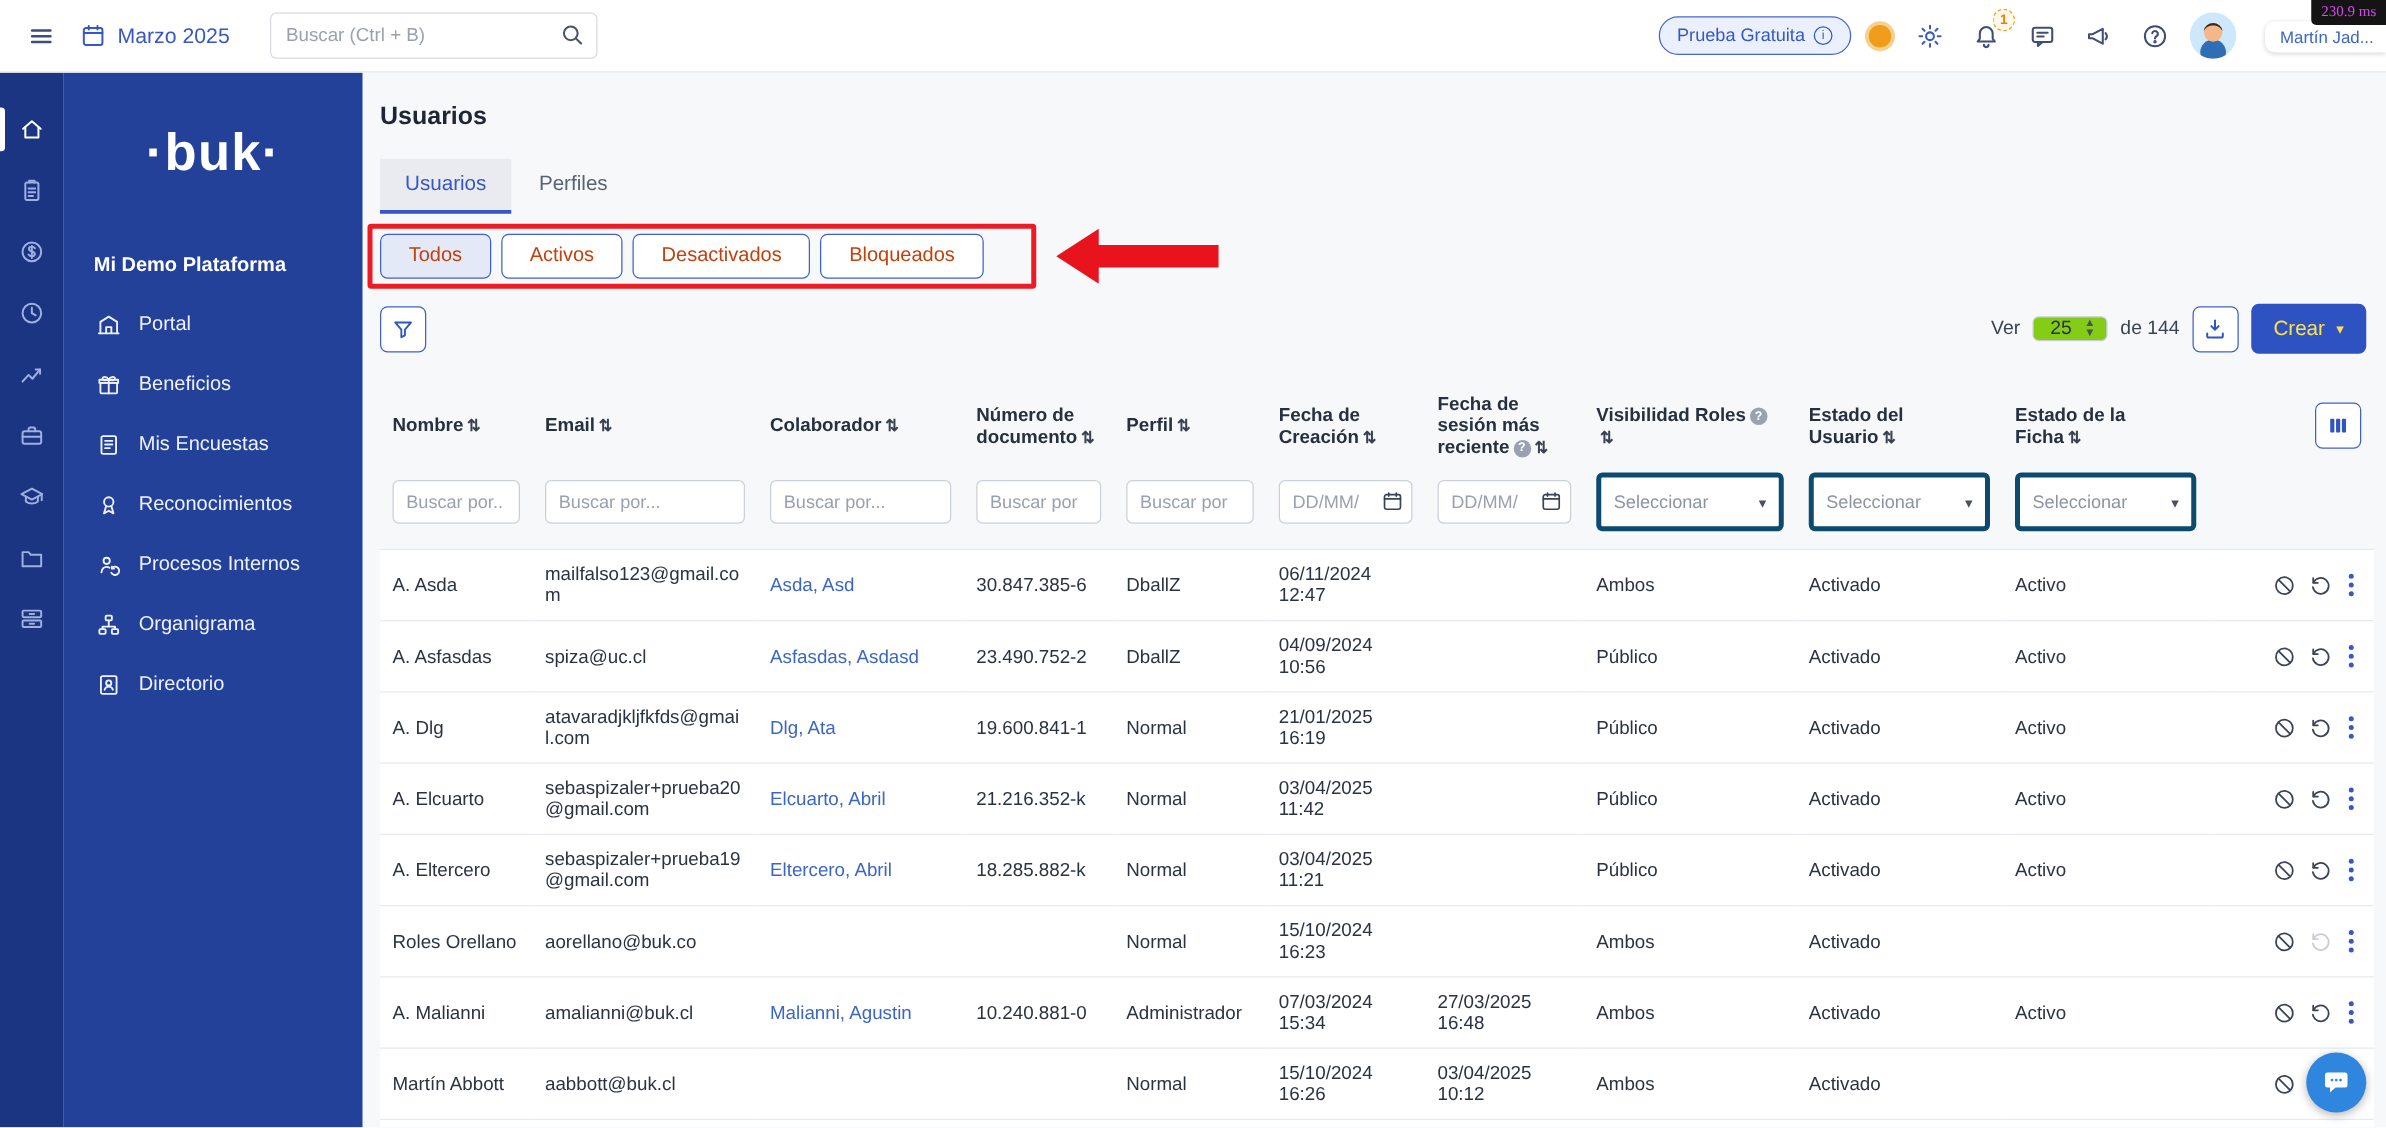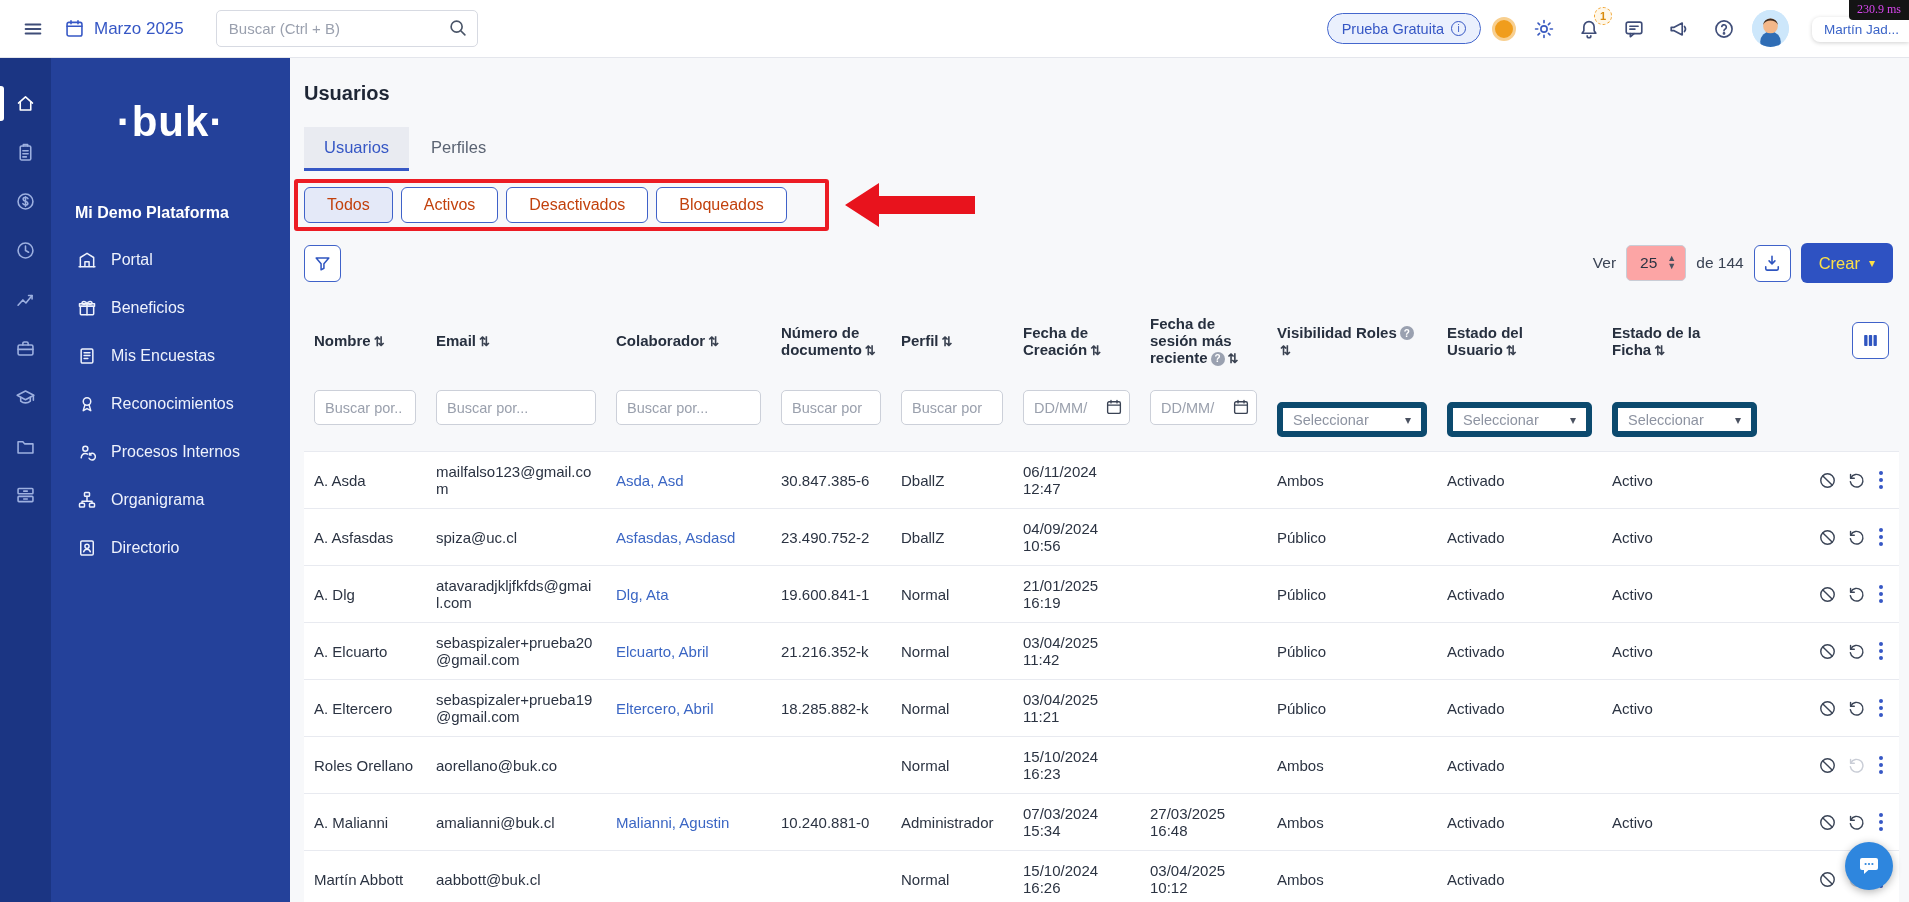--- a/index.html
+++ b/index.html
@@ -64,22 +64,22 @@
   .seg.active { background: #e4e9f8; }
   .ann-box { position: absolute; left: -10px; top: -8px; right: -42px; bottom: -8px;
              border: 4px solid #ec1c24; border-radius: 3px; pointer-events: none; z-index: 4; }
   .ann-arrow { position: absolute; left: calc(100% + 58px); top: 50%; transform: translateY(-50%); z-index: 4; pointer-events: none; }
 
   .controls { display: flex; align-items: center; margin-top: 20px; }
   .btn-outline { display: inline-flex; align-items: center; justify-content: center; width: 37px; height: 37px;
                  border: 1.5px solid #3f62c9; border-radius: 6px; background: #fff; color: #2f55c0; cursor: pointer; }
   .ctrl-right { margin-left: auto; display: flex; align-items: center; gap: 10px; }
   .ctrl-text { font-size: 15.5px; color: #3a4354; }
-  .page-size { display: inline-flex; align-items: center; gap: 10px; height: 36px; padding: 0 9px 0 13px;
-               border: 1px solid #c9cdd6; border-radius: 5px; background: #fca5a5; font-size: 15.5px; color: #2b3342; cursor: pointer; }
+  .page-size { display: inline-flex; align-items: center; gap: 10px; height: 20px; padding: 0 9px 0 13px;
+               border: 1px solid #c9cdd6; border-radius: 5px; background: #84cc16; font-size: 15.5px; color: #2b3342; cursor: pointer; }
   .updown { display: flex; flex-direction: column; font-size: 9px; color: #4a5160; line-height: .85; }
   .btn-primary { display: inline-flex; align-items: center; gap: 9px; height: 40px; padding: 0 18px;
                  background: #2e52c2; color: #fde047; border: none; border-radius: 6px; font-size: 16.5px; cursor: pointer; }
   .caret { font-size: 12px; line-height: 1; }
 
   
   .table-wrap { margin-top: 20px; }
   table { width: 100%; border-collapse: collapse; table-layout: fixed; }
   thead th { text-align: left; padding: 12px 10px 8px; font-size: 15px; color: #27303f; font-weight: 700;
              vertical-align: middle; }
@@ -88,23 +88,23 @@
   .info-dot { display: inline-flex; align-items: center; justify-content: center; width: 14px; height: 14px;
               border-radius: 50%; background: #9aa1b0; color: #fff; font-size: 10px; font-weight: 700;
               margin-left: 3px; vertical-align: 1px; cursor: pointer; }
   tr.filters td { padding: 4px 10px 14px; }
   .f-input { width: 100%; height: 35px; border: 1px solid #ccd0d9; border-radius: 5px; padding: 0 10px;
              font-size: 14.5px; color: #333; background: #fff; outline: none; }
   .f-input::placeholder { color: #9aa0ad; }
   .date-wrap { position: relative; }
   .date-wrap .f-input { padding-right: 30px; }
   .date-wrap svg { position: absolute; right: 7px; top: 8px; color: #3a4354; }
-  .select-box { display: flex; align-items: center; justify-content: space-between; height: 35px;
-                border: 6px solid #0c4a6e; border-radius: 5px; background: #fff; padding: 0 10px;
-                font-size: 14.5px; color: #8d93a1; cursor: pointer; margin-top: 24px; }
+  .select-box { display: flex; align-items: center; justify-content: space-between; height: 47px;
+                border: 4px solid #0c4a6e; border-radius: 5px; background: #fff; padding: 0 10px;
+                font-size: 14.5px; color: #8d93a1; cursor: pointer; }
   .select-box .caret { color: #4a5160; }
   tbody td { height: 57px; padding: 8px 10px; border-top: 1px solid #e8eaf0; font-size: 15px; color: #2b3342;
              background: #fff; vertical-align: middle; }
   td.email { word-break: break-all; }
   a.link { color: #3b66c4; text-decoration: none; }
   td.actions { text-align: right; white-space: nowrap; }
   .act { background: none; border: none; cursor: pointer; color: #3a4456; padding: 3px; vertical-align: middle; }
   .act.reset.off { color: #c9cdd6; }
   .kebab { display: inline-flex; flex-direction: column; gap: 3px; align-items: center; padding: 4px 6px; }
   .kebab i { width: 4px; height: 4px; border-radius: 50%; background: #3657c5; }

